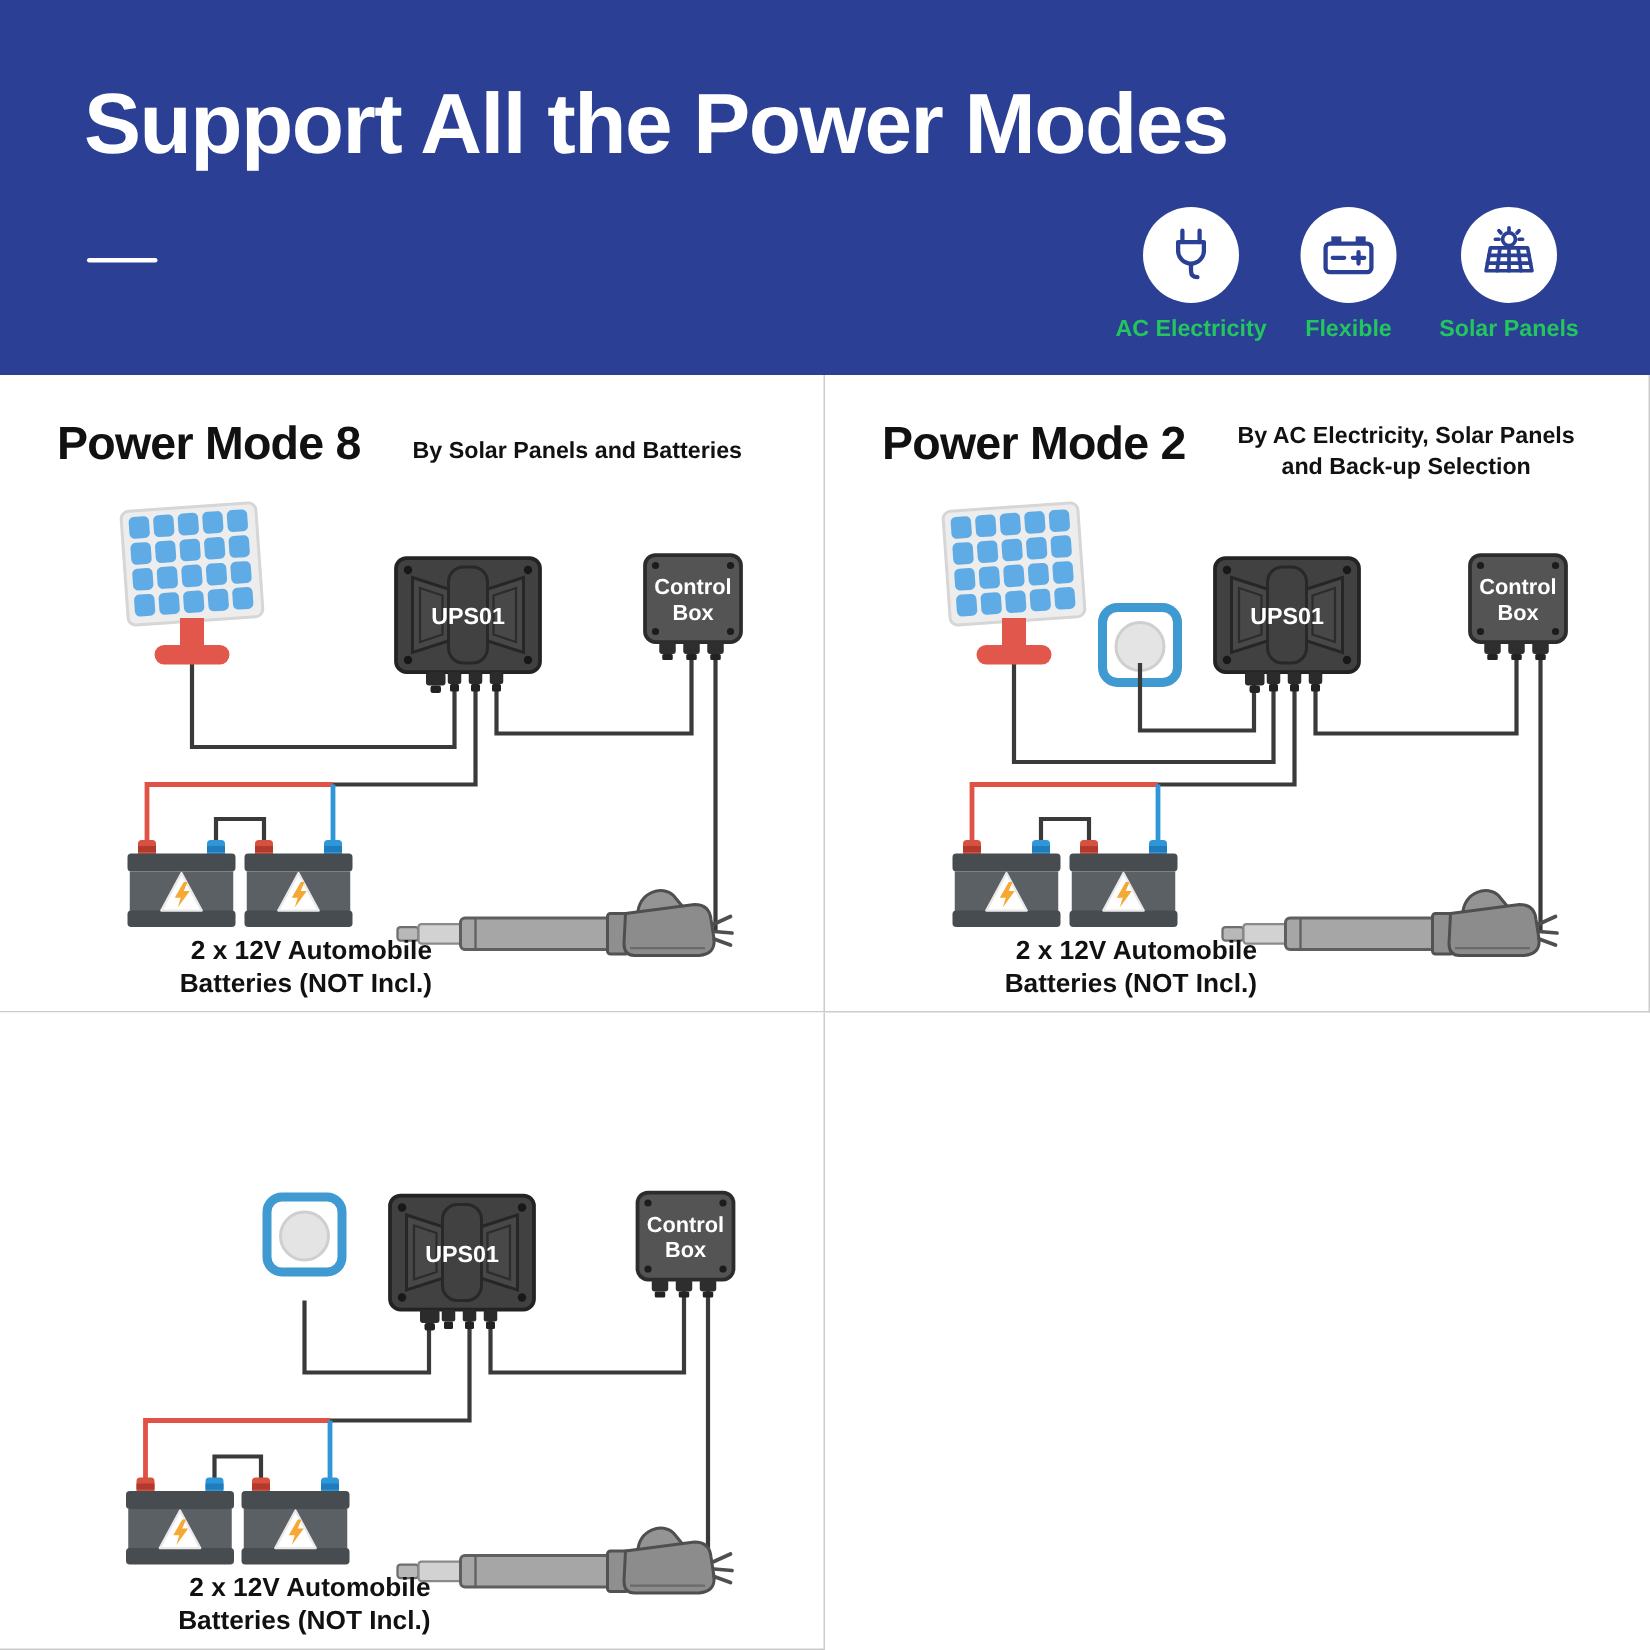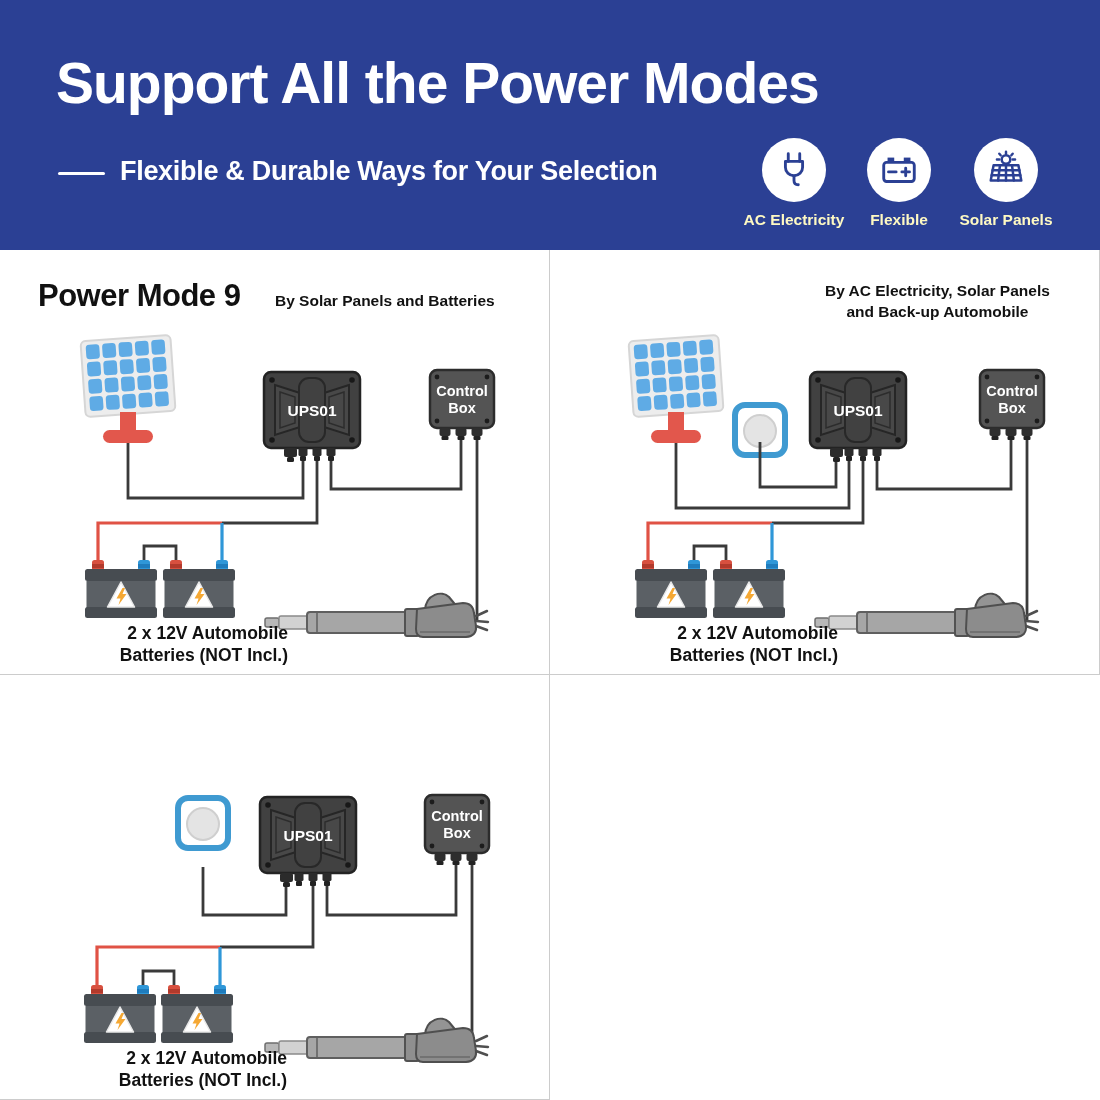--- a/index.html
+++ b/index.html
@@ -8,21 +8,21 @@
   
   .banner{position:absolute;left:0;top:0;width:1100px;height:250px;background:#2b4094;}
   .banner-title{position:absolute;left:56px;top:50px;font-size:57px;font-weight:bold;
                 color:#fff;letter-spacing:-1px;white-space:nowrap;}
   .dash{position:absolute;left:58px;top:172px;width:47px;height:3px;background:#fff;border-radius:2px;}
   .banner-sub{position:absolute;left:120px;top:156px;font-size:27px;font-weight:bold;
               color:#fff;white-space:nowrap;letter-spacing:-0.3px;}
   .hicon{position:absolute;top:138px;width:64px;height:64px;background:#fff;border-radius:50%;
          display:flex;align-items:center;justify-content:center;}
   .hicon svg{width:42px;height:42px;}
-  .hlabel{position:absolute;top:211px;width:120px;text-align:center;color:#fef9c3;
+  .hlabel{position:absolute;top:211px;width:120px;text-align:center;color:#22c55e;
           font-size:15.5px;font-weight:bold;}
   
   .grid{position:absolute;left:0;top:250px;width:1100px;height:850px;display:grid;
         grid-template-columns:550px 550px;grid-template-rows:425px 425px;}
   .quad{position:relative;box-sizing:border-box;border-right:1px solid #cccccc;
         border-bottom:1px solid #cccccc;background:#fff;}
   .quad h2{position:absolute;left:38px;top:28px;margin:0;font-size:31px;font-weight:bold;
            color:#111;letter-spacing:-0.5px;white-space:nowrap;}
   .sub{position:absolute;left:275px;top:40px;font-size:15.5px;font-weight:600;
        color:#111;line-height:21px;white-space:nowrap;}
@@ -132,21 +132,20 @@
       <path d="M211,28 l11,-5 M211,33 l12,1 M211,38 l11,4" stroke="#4f4f4f" stroke-width="2.5" fill="none" stroke-linecap="round"></path>
     </g>
   </defs>
 </svg>
 
 <div class="page">
 
   <div class="banner">
     <div class="banner-title">Support All the Power Modes</div>
     <div class="dash"></div>
-    <div class="banner-sub">Flexible &amp; Durable Ways for Your Selection</div>
 
     <div class="hicon" style="left:762px">
       <svg viewBox="0 0 44 44" fill="none" stroke="#2b4094" stroke-width="3" stroke-linecap="round">
         <path d="M16,5 V13 M28,5 V13"></path>
         <path d="M13,13 H31 V19 A9 9 0 0 1 13,19 Z" stroke-linejoin="round"></path>
         <path d="M22,28.5 V33 Q22,37.5 26.5,37.5"></path>
       </svg>
     </div>
     <div class="hicon" style="left:867px">
       <svg viewBox="0 0 44 44" fill="none" stroke="#2b4094" stroke-width="3" stroke-linecap="round">
@@ -166,21 +165,21 @@
       </svg>
     </div>
     <div class="hlabel" style="left:734px">AC Electricity</div>
     <div class="hlabel" style="left:839px">Flexible</div>
     <div class="hlabel" style="left:946px">Solar Panels</div>
   </div>
 
   <div class="grid">
 
     <section class="quad">
-      <h2>Power Mode 9</h2>
+      <h2>Power Mode 8</h2>
       <div class="sub">
         <div>By Solar Panels and Batteries</div>
         <div></div>
       </div>
       <svg class="diagram" width="550" height="425" viewBox="0 0 550 425">
         <g fill="none" stroke="#3a3a3a" stroke-width="2.8">
           <path d="M128,184 V248 H303 V199"></path>
           <path d="M222,273 H317 V199"></path>
           <path d="M331,199 V239 H461 V178"></path>
           <path d="M477,178 V372"></path>
@@ -195,23 +194,24 @@
         <use href="#d-bat" transform="translate(163,310)"></use>
         <use href="#d-act" transform="translate(265,338)"></use>
       </svg>
       <div class="bat-note" style="left:38px">
         <div>2 x 12V Automobile</div>
         <div>Batteries (NOT Incl.)</div>
       </div>
     </section>
 
     <section class="quad">
+      <h2>Power Mode 2</h2>
       <div class="sub two-line">
         <div>By AC Electricity, Solar Panels</div>
-        <div>and Back-up Automobile</div>
+        <div>and Back-up Selection</div>
       </div>
       <svg class="diagram" width="550" height="425" viewBox="0 0 550 425">
         <use href="#d-outlet" transform="translate(182,152)"></use>
         <g fill="none" stroke="#3a3a3a" stroke-width="2.8">
           <path d="M210,192 V237 H286 V199"></path>
           <path d="M126,184 V258 H299 V199"></path>
           <path d="M222,273 H313 V199"></path>
           <path d="M327,199 V239 H461 V178"></path>
           <path d="M477,178 V372"></path>
           <path d="M144,314 V296 H176 V314"></path>

